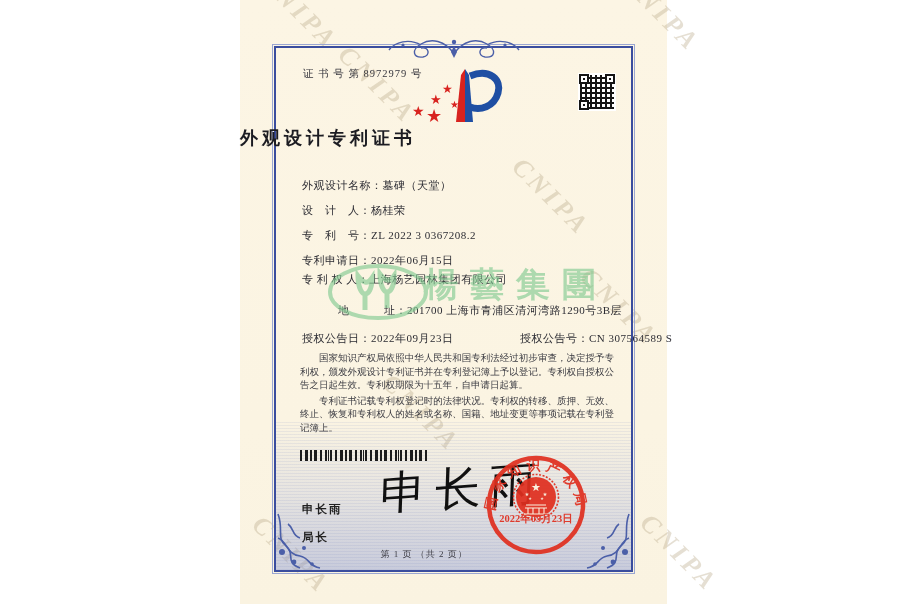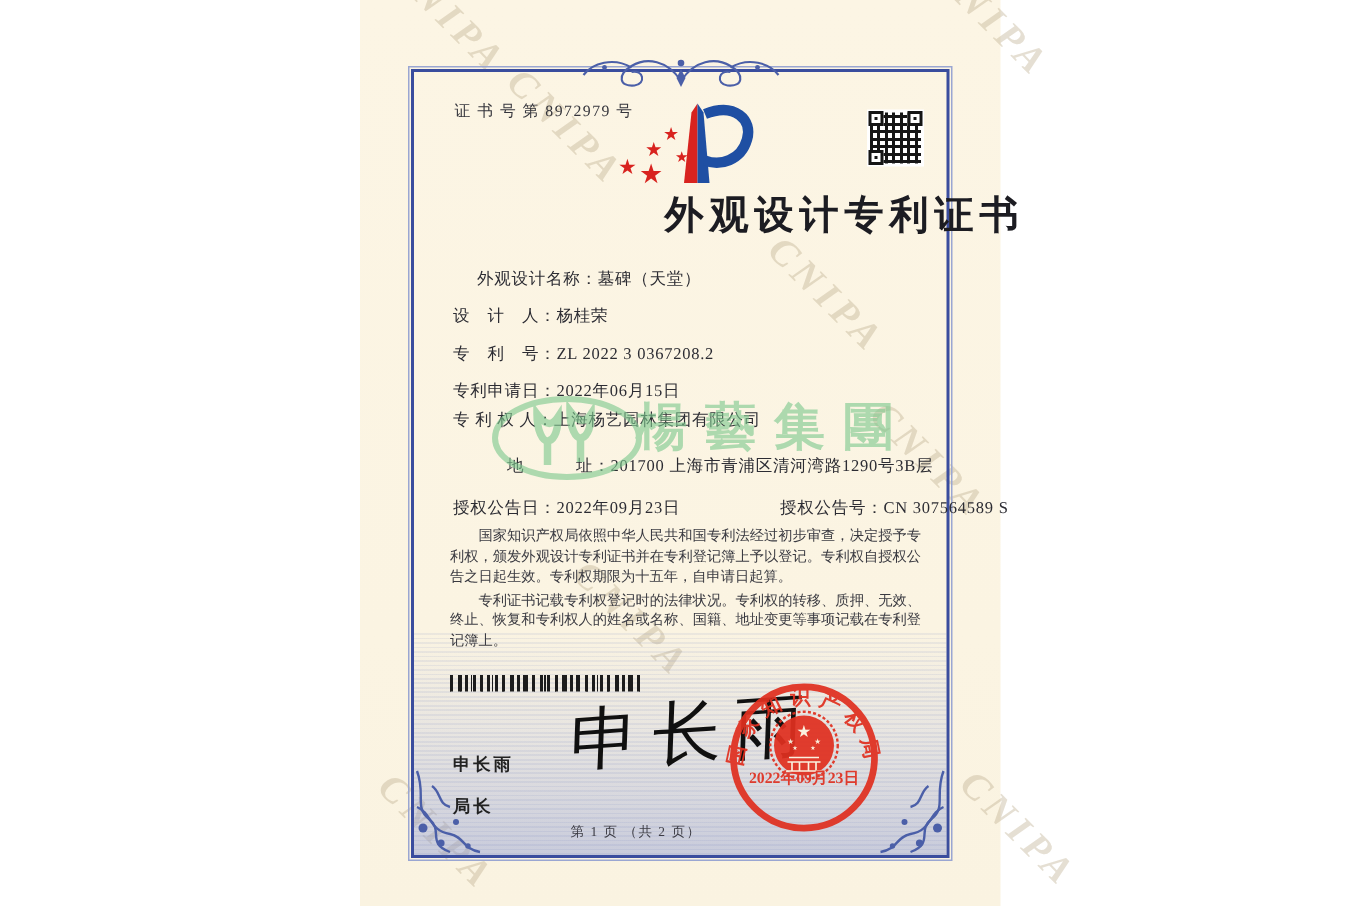--- a/index.html
+++ b/index.html
@@ -52,26 +52,26 @@
     background-image:
       repeating-linear-gradient(0deg,#161616 0 2px,rgba(0,0,0,0) 2px 5px),
       repeating-linear-gradient(90deg,#161616 0 2px,rgba(0,0,0,0) 2px 5px);
     background-size:34px 34px;background-position:2px 2px;background-repeat:no-repeat;
   }
   .qf{position:absolute;width:10px;height:10px;border:2px solid #151515;background:#fff;box-sizing:border-box;}
   .qf::after{content:"";position:absolute;left:2px;top:2px;width:2px;height:2px;background:#151515;}
   .qf.tl{left:1px;top:1px;} .qf.tr{right:1px;top:1px;} .qf.bl{left:1px;bottom:1px;}
   .title{
     position:absolute;left:0;width:100%;top:126px;z-index:3;
-    text-align:right;font-size:26px;font-weight:700;color:#1c1c22;letter-spacing:4px;padding-left:16px;
+    text-align:left;font-size:18px;font-weight:700;color:#1c1c22;letter-spacing:4px;
   }
   .field-row{position:absolute;left:62px;z-index:3;font-size:11px;color:#2c2c33;letter-spacing:.5px;white-space:nowrap;}
   .field-label{color:#2c2c33;}
   .field-value{color:#2c2c33;}
-  .row1{top:178px;margin-left:16px;} .row2{top:203px;} .row3{top:228px;} .row4{top:253px;}
+  .row1{top:178px;} .row2{top:203px;} .row3{top:228px;} .row4{top:253px;}
   .row5{top:272px;} .row6{top:303px;margin-left:36px;} .row7{top:331px;}
   .col2{position:absolute;left:218px;top:0;white-space:nowrap;}
   
   .company-wm{position:absolute;left:88px;top:262px;z-index:4;opacity:.62;pointer-events:none;}
   .company-wm .txt{
     position:absolute;left:96px;top:0px;
     font-size:34px;font-weight:700;letter-spacing:12px;color:#7ec98f;
     font-family:"Liberation Serif",serif;white-space:nowrap;
   }
   .paragraphs{

